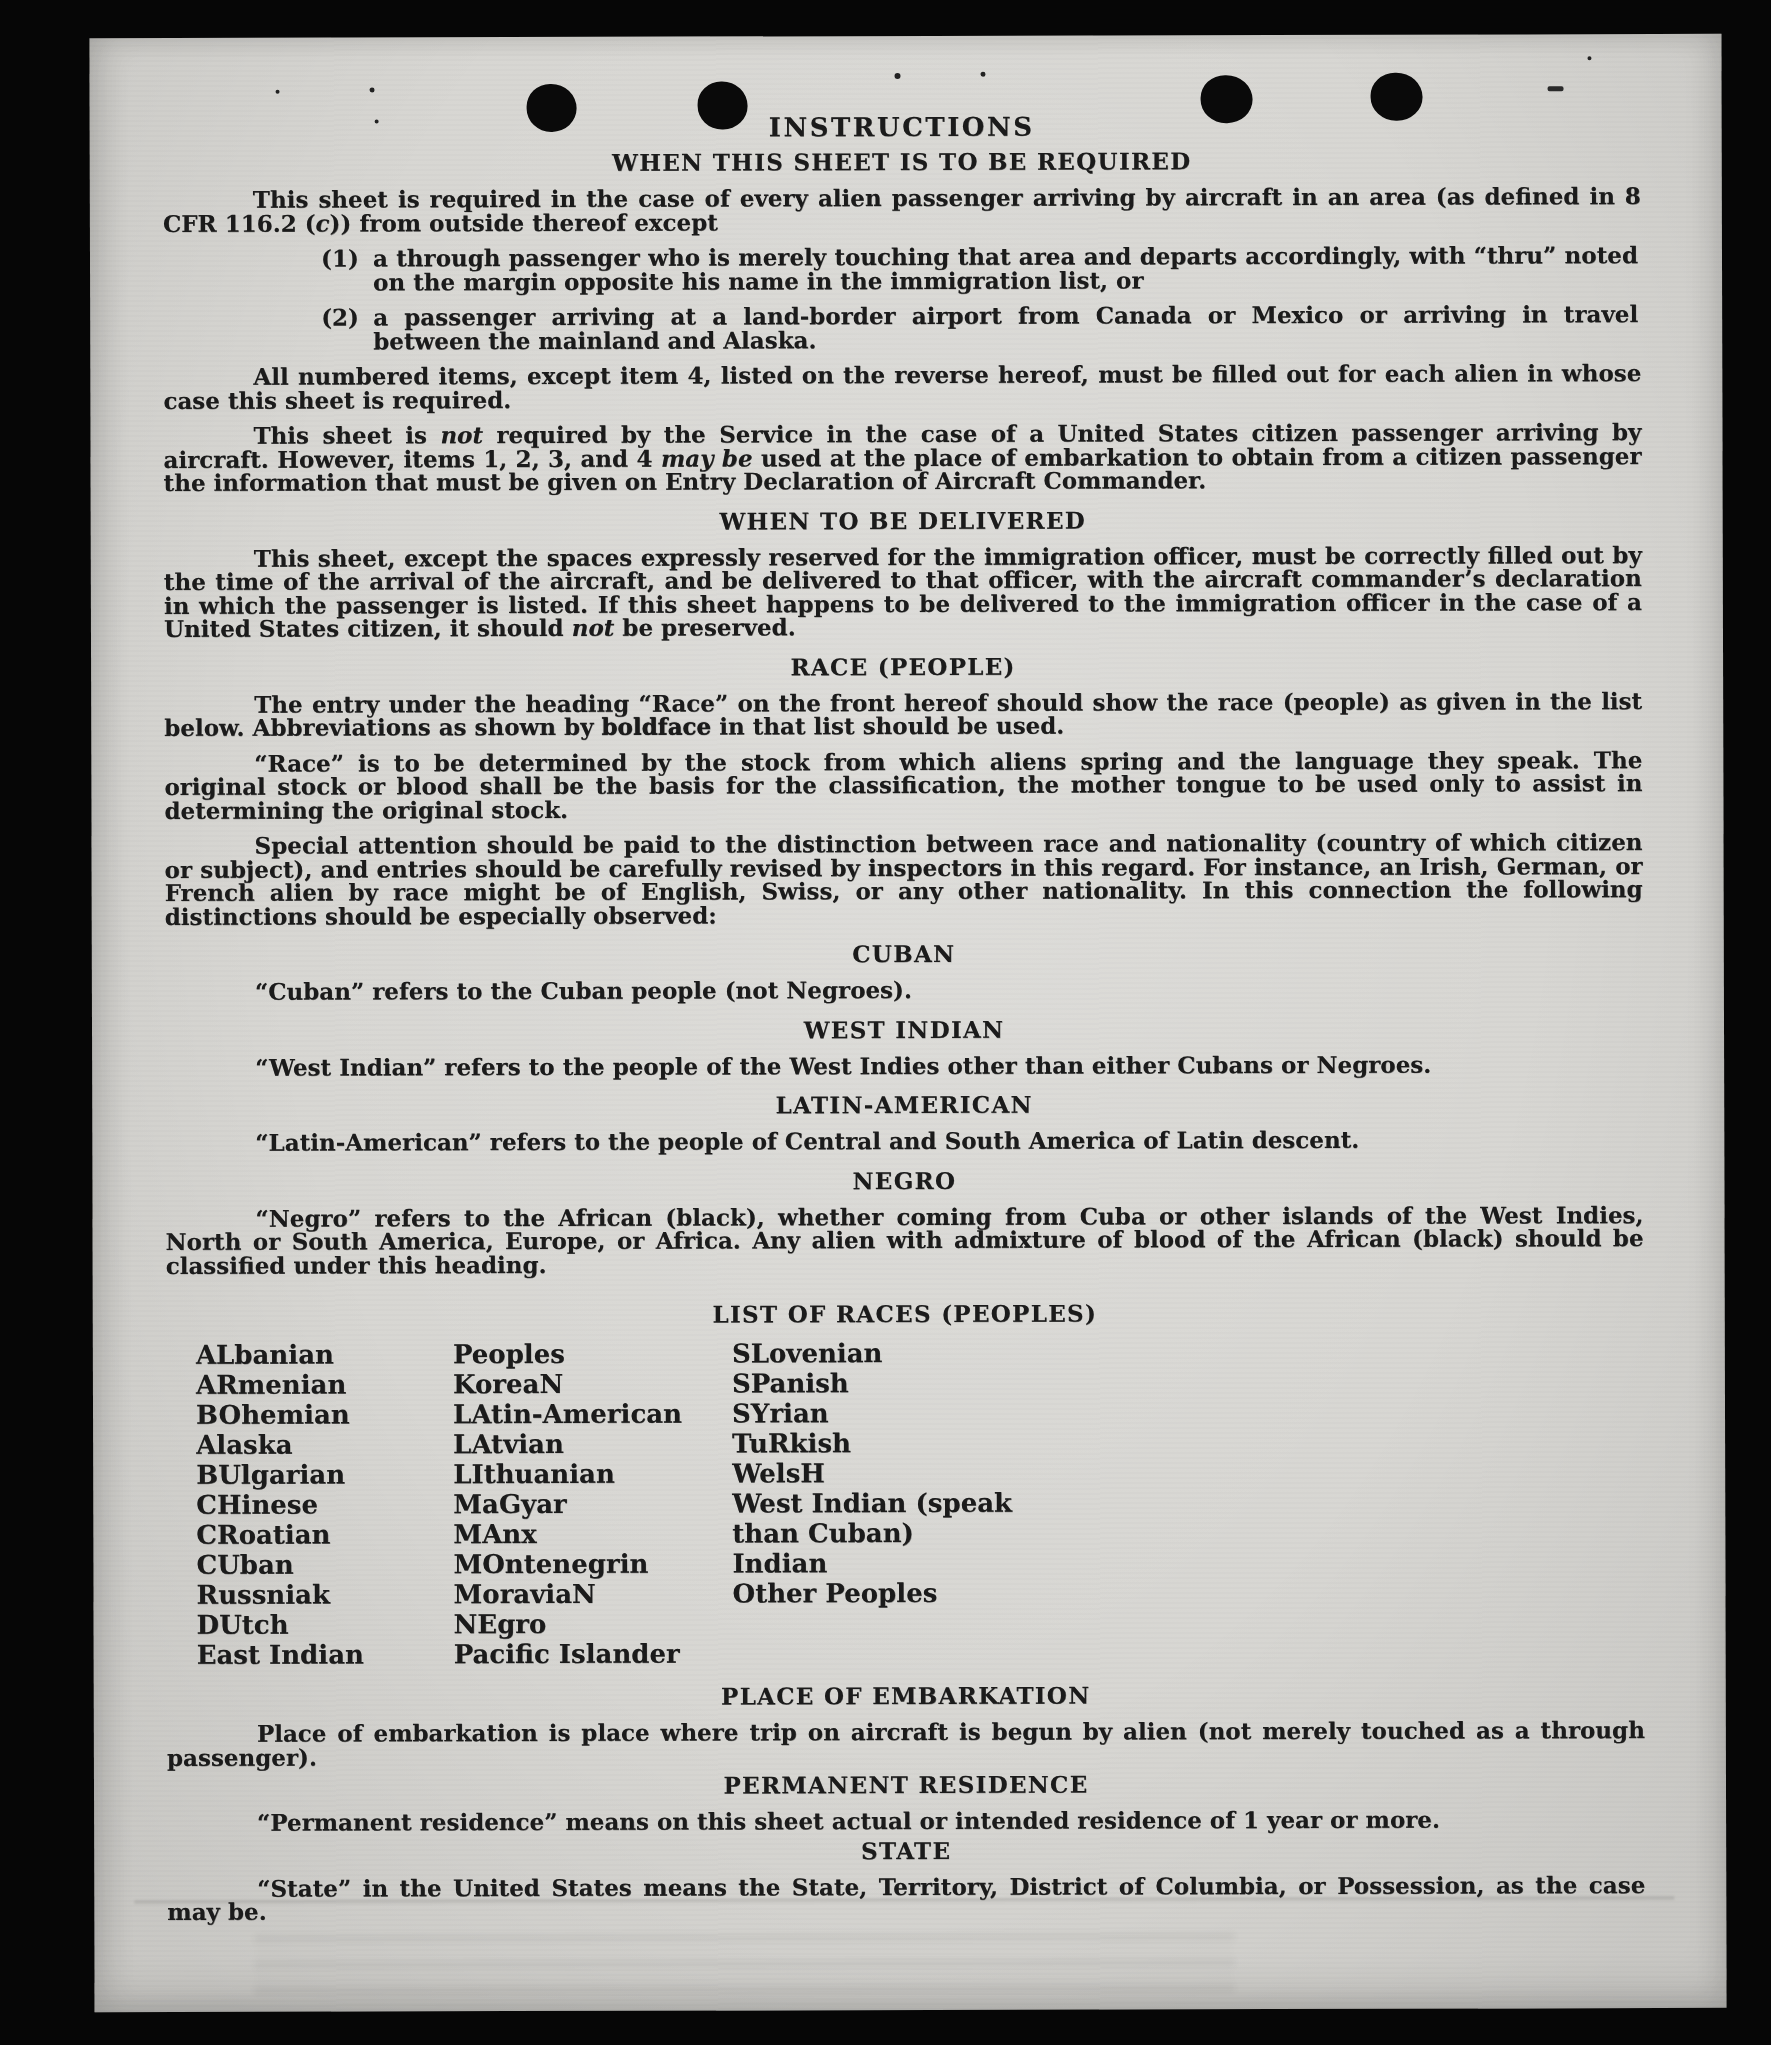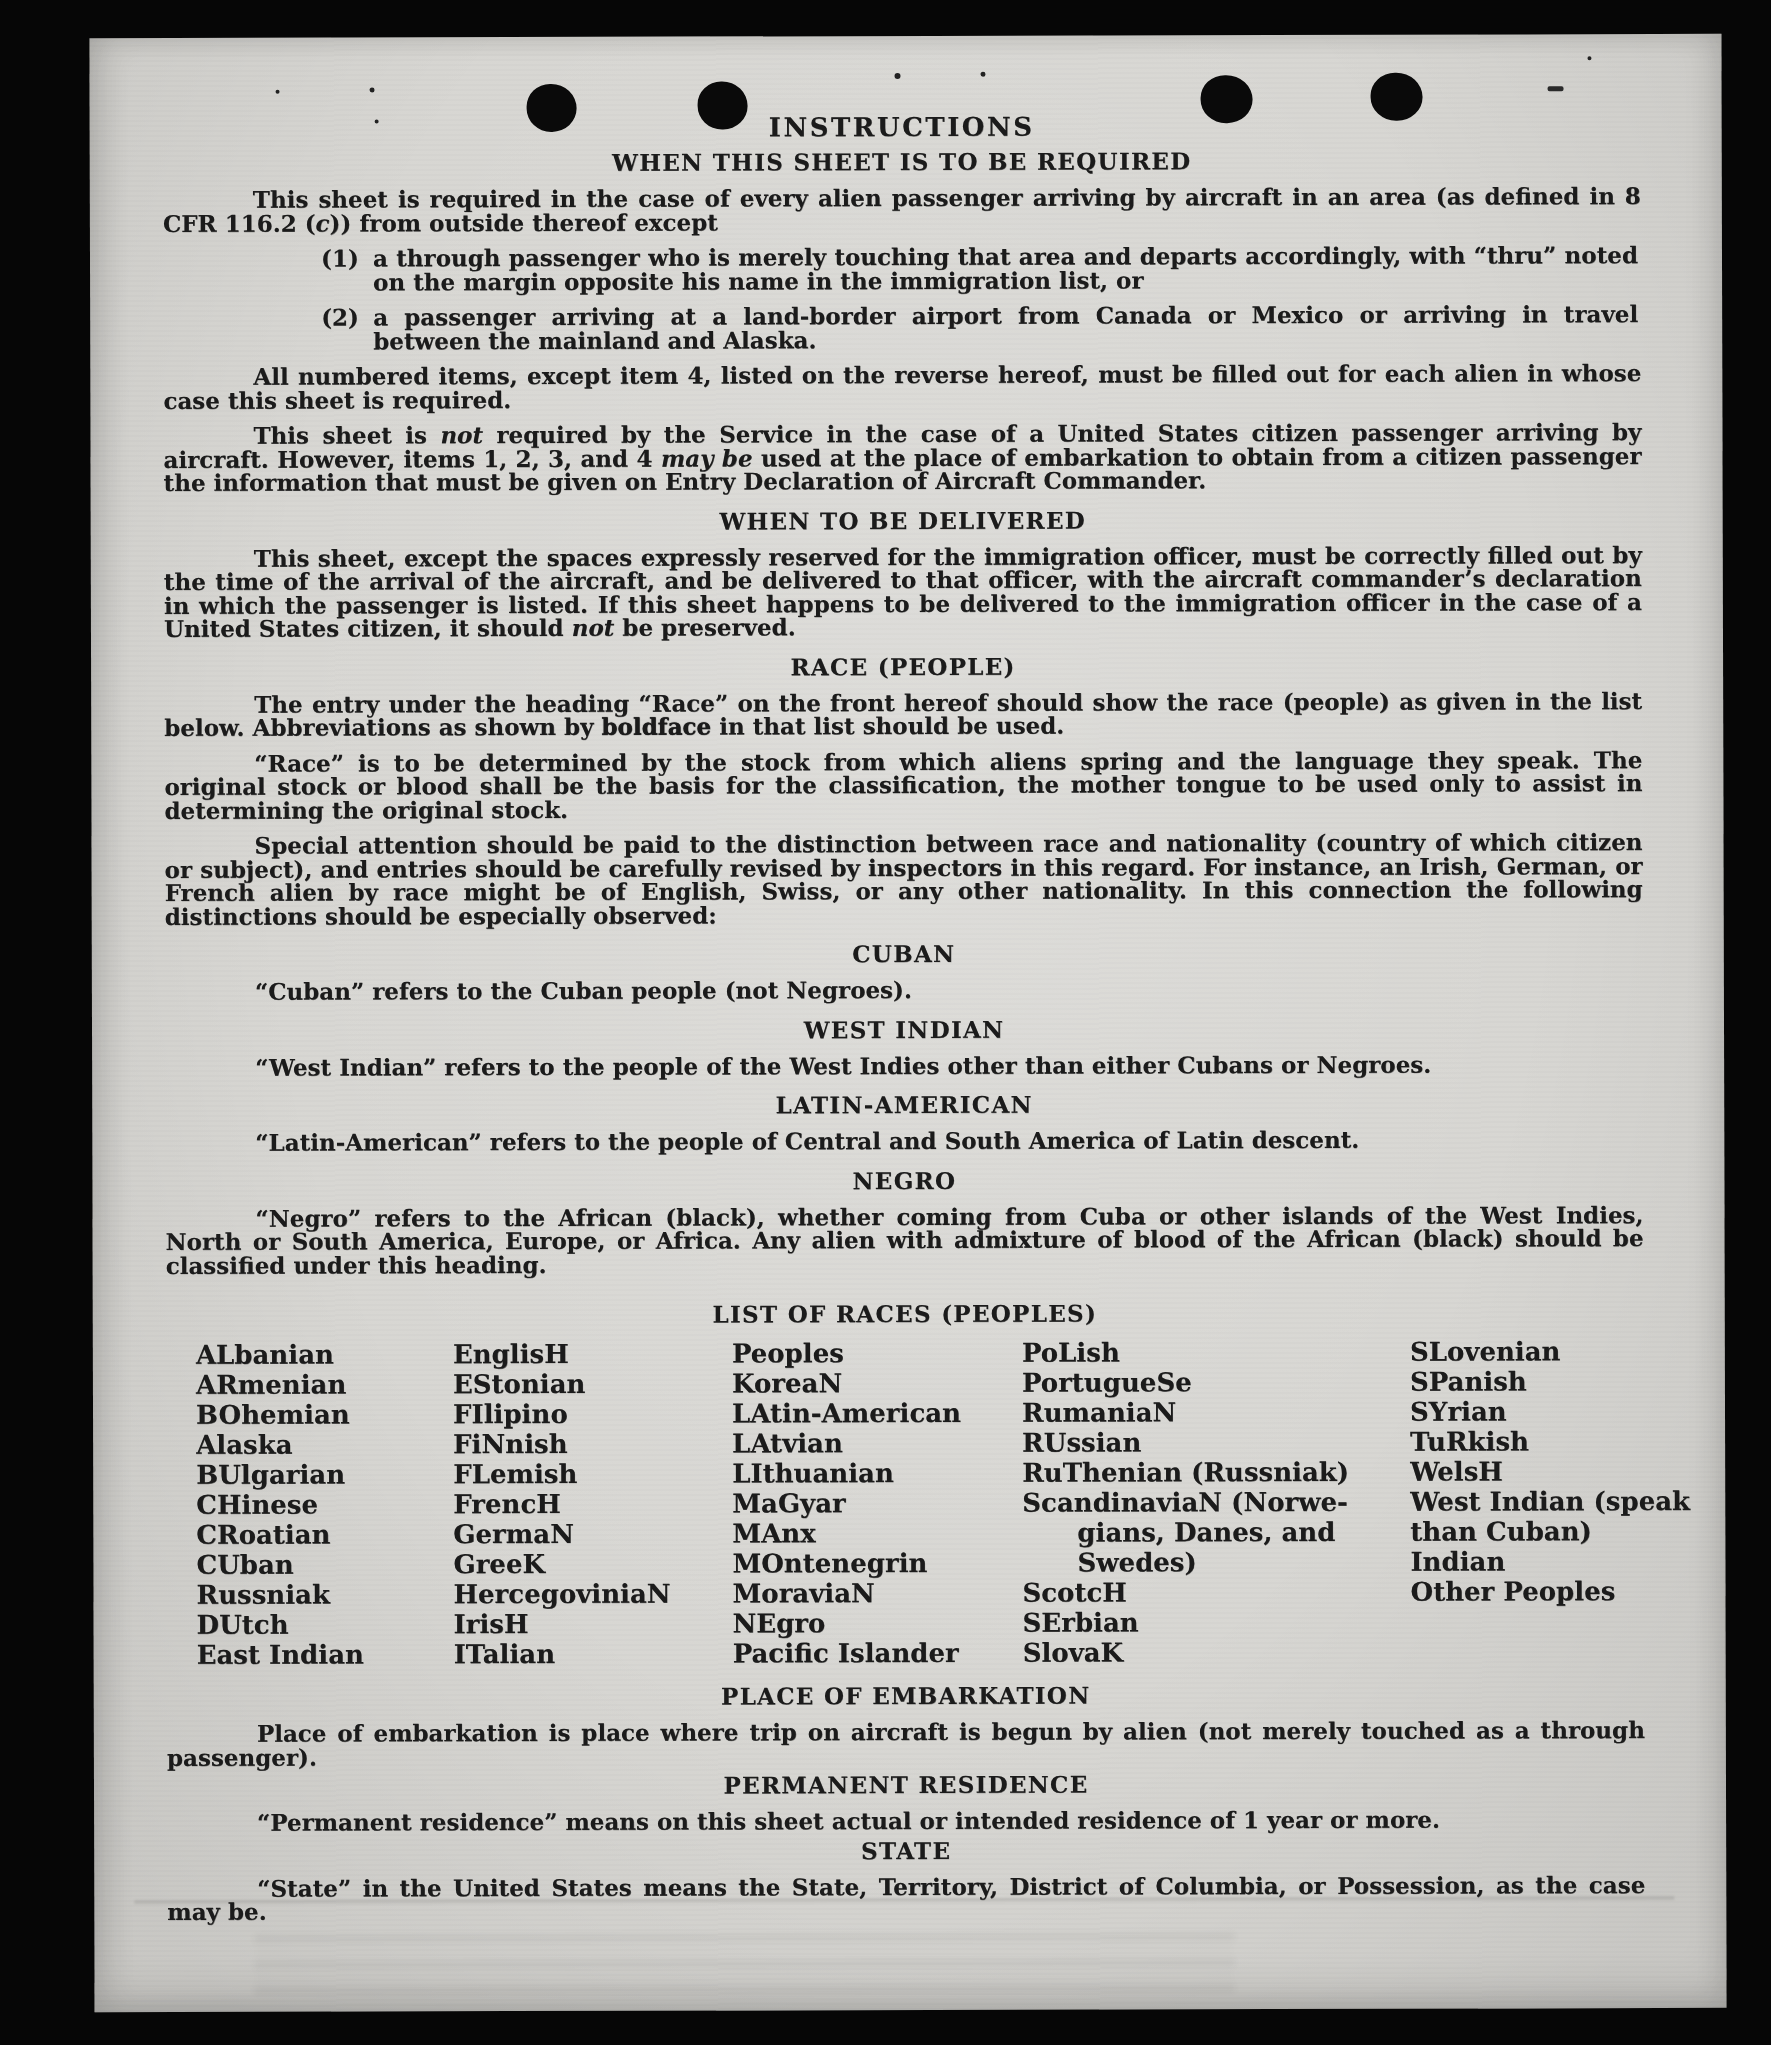--- a/index.html
+++ b/index.html
@@ -143,57 +143,31 @@
           <div class="race-line">Alaska</div>
           <div class="race-line">BUlgarian</div>
           <div class="race-line">CHinese</div>
           <div class="race-line">CRoatian</div>
           <div class="race-line">CUban</div>
           <div class="race-line">Russniak</div>
           <div class="race-line">DUtch</div>
           <div class="race-line">East Indian</div>
         </div>
         <div class="race-col">
-          <div class="race-line">EnglisH</div>
-          <div class="race-line">EStonian</div>
-          <div class="race-line">FIlipino</div>
-          <div class="race-line">FiNnish</div>
-          <div class="race-line">FLemish</div>
-          <div class="race-line">FrencH</div>
-          <div class="race-line">GermaN</div>
-          <div class="race-line">GreeK</div>
-          <div class="race-line">HercegoviniaN</div>
-          <div class="race-line">IrisH</div>
-          <div class="race-line">ITalian</div>
-        </div>
-        <div class="race-col">
           <div class="race-line">Peoples</div>
           <div class="race-line">KoreaN</div>
           <div class="race-line">LAtin-American</div>
           <div class="race-line">LAtvian</div>
           <div class="race-line">LIthuanian</div>
           <div class="race-line">MaGyar</div>
           <div class="race-line">MAnx</div>
           <div class="race-line">MOntenegrin</div>
           <div class="race-line">MoraviaN</div>
           <div class="race-line">NEgro</div>
           <div class="race-line">Pacific Islander</div>
-        </div>
-        <div class="race-col">
-          <div class="race-line">PoLish</div>
-          <div class="race-line">PortugueSe</div>
-          <div class="race-line">RumaniaN</div>
-          <div class="race-line">RUssian</div>
-          <div class="race-line">RuThenian (Russniak)</div>
-          <div class="race-line">ScandinaviaN (Norwe-</div>
-          <div class="race-line cont">gians, Danes, and</div>
-          <div class="race-line cont">Swedes)</div>
-          <div class="race-line">ScotcH</div>
-          <div class="race-line">SErbian</div>
-          <div class="race-line">SlovaK</div>
         </div>
         <div class="race-col">
           <div class="race-line">SLovenian</div>
           <div class="race-line">SPanish</div>
           <div class="race-line">SYrian</div>
           <div class="race-line">TuRkish</div>
           <div class="race-line">WelsH</div>
           <div class="race-line">West Indian (speak</div>
           <div class="race-line">than Cuban)</div>
           <div class="race-line">Indian</div>

